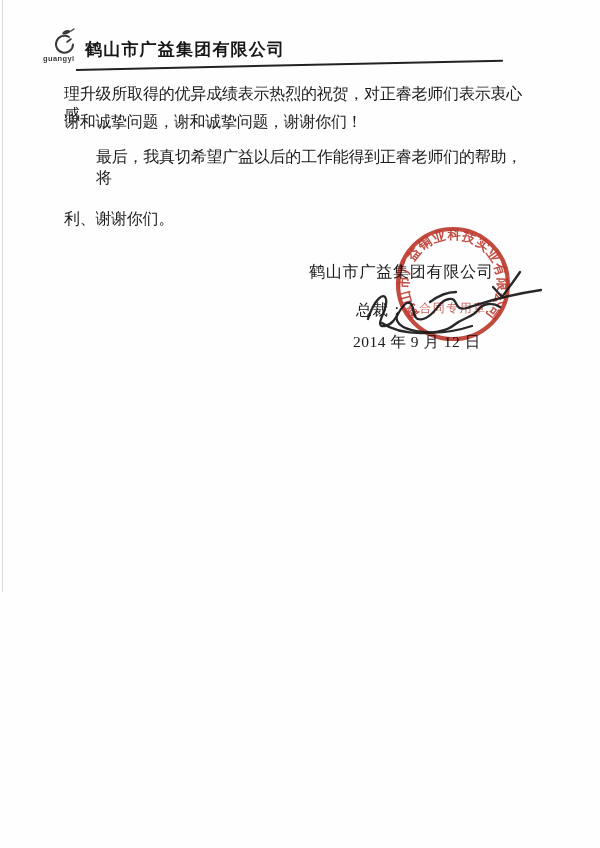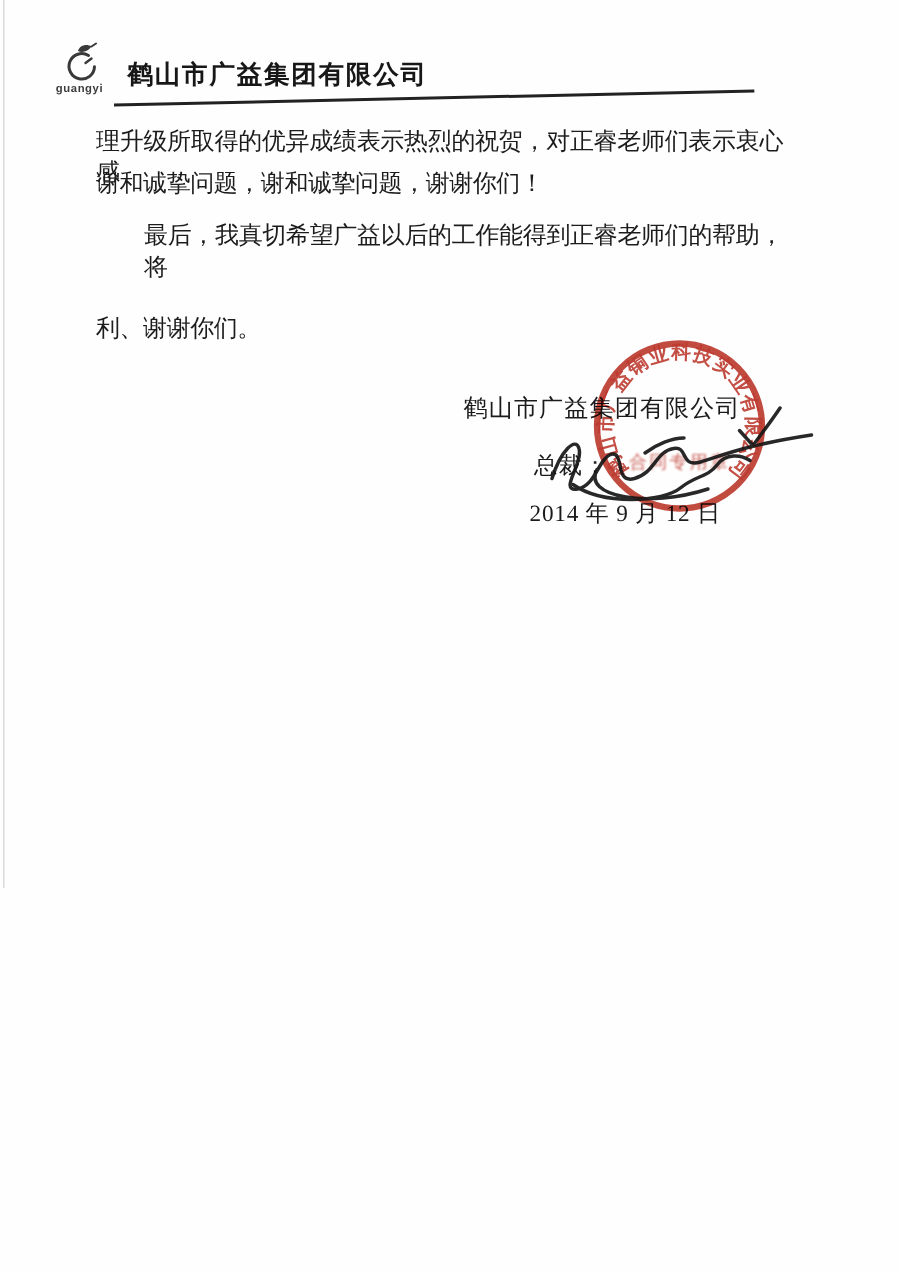--- a/index.html
+++ b/index.html
@@ -10,21 +10,21 @@
     overflow:hidden;
     font-family:"Liberation Serif", serif;
     color:#1d1d1d;
   }
   
   .edge-line{
     position:absolute;left:2px;top:0;width:1px;height:592px;
     background:#bdbdbd;opacity:.55;
   }
   
-  .logo-block{position:absolute;left:33px;top:28px;width:40px;text-align:center;}
+  .logo-block{position:absolute;left:43px;top:28px;width:40px;text-align:left;}
   .logo-mark{display:block;margin:0 auto;}
   .logo-text{
     display:block;font-family:"Liberation Sans",sans-serif;
     font-size:7.5px;font-weight:700;color:#3c3c3c;letter-spacing:.4px;margin-top:-2px;
   }
   .company-header{
     position:absolute;left:85px;top:38px;
     font-family:"Liberation Sans",sans-serif;
     font-size:17px;font-weight:700;letter-spacing:1.2px;color:#171717;
     white-space:nowrap;

